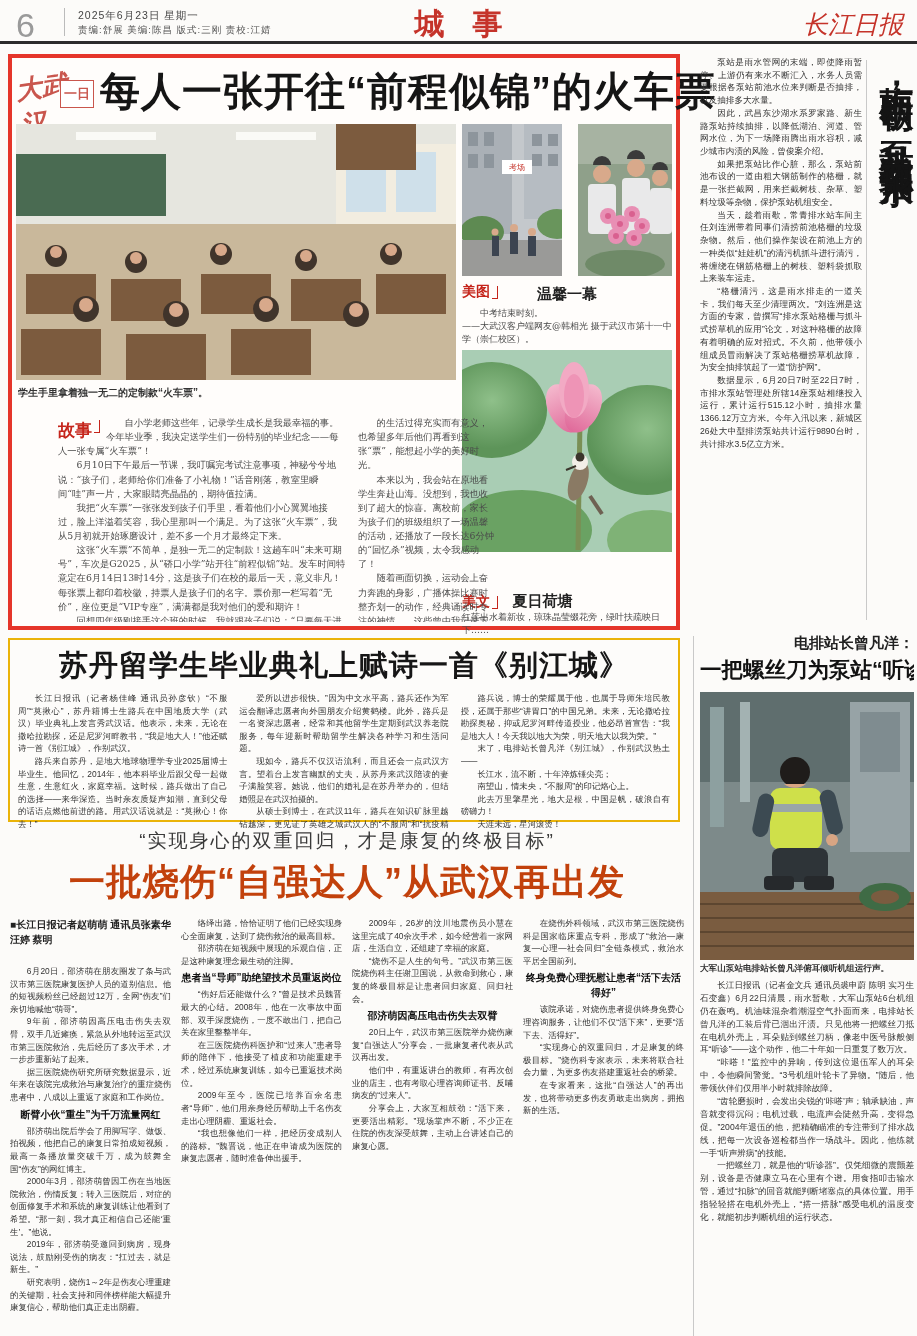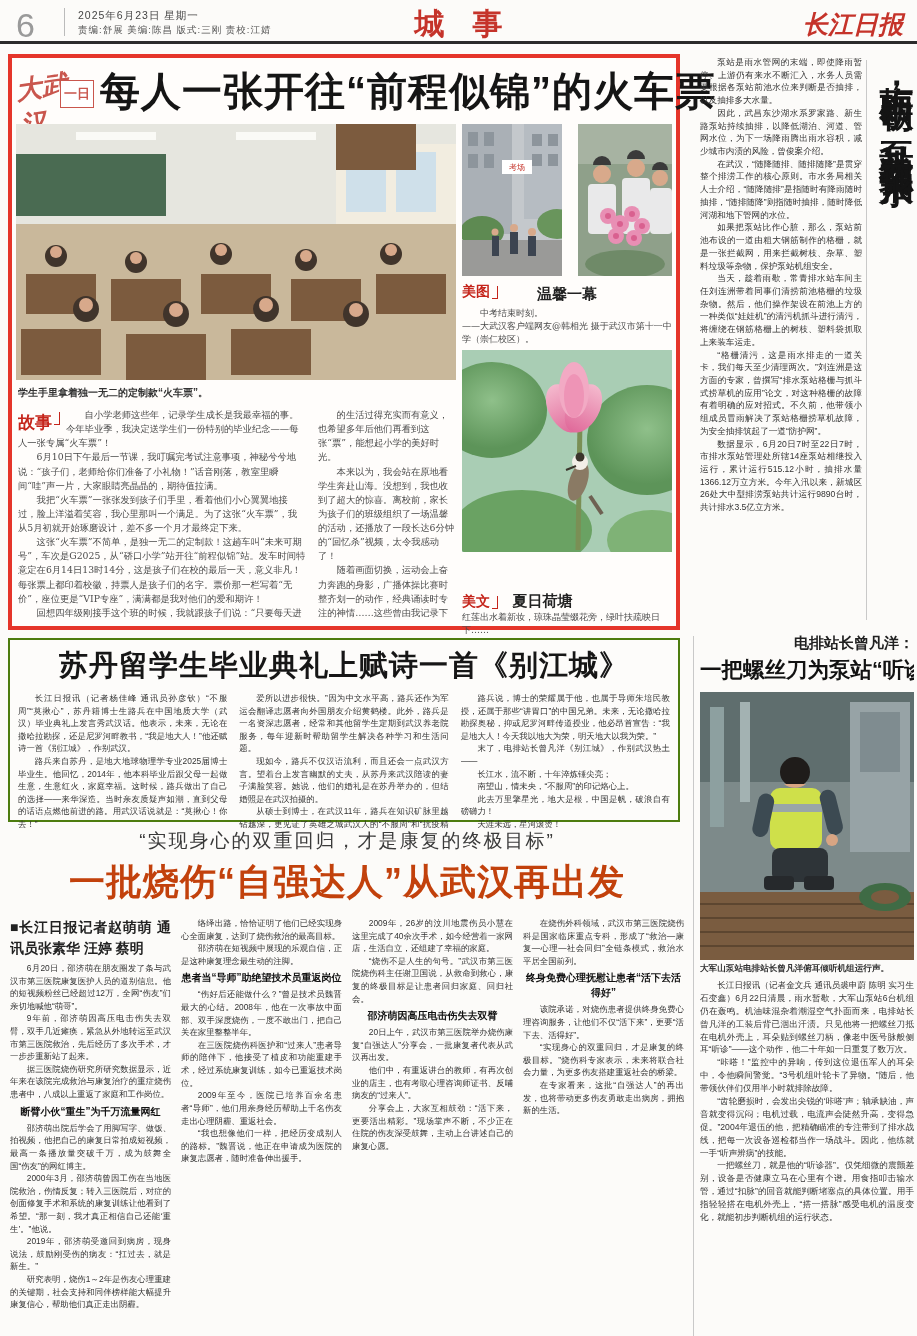--- a/index.html
+++ b/index.html
@@ -7,21 +7,21 @@
   #page {
     position:relative; width:917px; height:1336px; margin:0 auto;
     background:#fcfbf9; overflow:hidden; color:#2d2d2d;
   }
   
   .hdr-pagenum { position:absolute; left:16px; top:6px; font-size:34px; color:#9a9a9a; font-weight:300; }
   .hdr-vline { position:absolute; left:64px; top:8px; width:1px; height:28px; background:#bbb; }
   .hdr-date { position:absolute; left:78px; top:9px; font-size:10.5px; color:#444; letter-spacing:1px; }
   .hdr-staff { position:absolute; left:78px; top:24px; font-size:9.5px; color:#555; letter-spacing:1px; }
   .hdr-section { position:absolute; left:0; right:0; top:4px; text-align:center; font-size:30px; font-weight:bold; color:#c5332a; letter-spacing:28px; text-indent:28px; font-family:"Liberation Serif", serif; }
-  .hdr-masthead { position:absolute; right:14px; top:8px; font-size:25px; color:#c5332a; font-weight:bold; font-style:italic; font-family:"DejaVu Serif", serif; }
+  .hdr-masthead { position:absolute; right:14px; top:8px; font-size:25px; color:#c5332a; font-weight:normal; font-style:italic; font-family:"DejaVu Serif", serif; }
   .hdr-rule { position:absolute; left:0; top:41px; width:917px; height:3px; background:#2b2b2b; }
 
   
   .mainbox { position:absolute; left:8px; top:54px; width:672px; height:576px; border:4px solid #e5352a; background:#fffdfb; }
   .badge { position:absolute; left:6px; top:8px; width:76px; height:50px; }
   .badge-script { position:absolute; left:0; top:2px; font-size:26px; color:#c9564d; font-family:"DejaVu Serif", serif; font-style:italic; font-weight:bold; transform:rotate(-8deg); }
   .badge-box { position:absolute; right:0; top:14px; border:1.5px solid #c9564d; color:#c9564d; font-size:13px; font-weight:bold; padding:4px 3px; background:#fff; }
   .main-headline { position:absolute; left:88px; top:6px; font-size:40px; font-weight:900; color:#151515; letter-spacing:1px; white-space:nowrap; }
 
   .ph { position:absolute; overflow:hidden; background:#ccc; }
@@ -29,53 +29,53 @@
   .ph-classroom { left:4px; top:66px; width:440px; height:256px; }
   .ph-street { left:450px; top:66px; width:100px; height:152px; }
   .ph-flowers { left:566px; top:66px; width:94px; height:152px; }
   .ph-lotus { left:450px; top:292px; width:210px; height:202px; }
   .classroom-cap { position:absolute; left:6px; top:328px; width:440px; font-size:10px; font-weight:bold; color:#333; }
 
   .red-label { color:#c5251b; font-weight:bold; font-size:14px; font-family:"Liberation Serif", serif; position:relative; padding-right:8px; }
   .red-label::after { content:""; position:absolute; right:0; top:2px; width:5px; height:12px; border-right:1px solid #c5251b; border-bottom:1px solid #c5251b; }
 
   .story-area { position:absolute; left:6px; top:346px; width:438px; height:218px; }
-  .story-col { position:absolute; top:4px; bottom:0; overflow:hidden; font-family:"DejaVu Serif", serif; font-size:9.3px; line-height:1.52; color:#4a4a4a; }
+  .story-col { position:absolute; top:12px; bottom:0; overflow:hidden; font-family:"DejaVu Serif", serif; font-size:9.3px; line-height:1.52; color:#4a4a4a;margin-left:40px; }
   .story-col p { text-indent:2em; }
   .story-col1 { left:0; width:288px; }
   .story-col2 { left:300px; width:138px; }
   .story-lbl { float:left; margin:2px 6px 0 0; font-size:17px; }
 
   .meitu { position:absolute; left:450px; top:224px; width:210px; height:64px; }
   .meitu-title { text-align:center; font-size:15px; font-weight:bold; color:#222; margin-bottom:3px; }
   .cap-small { font-size:9px; line-height:1.45; color:#4a4a4a; font-family:"DejaVu Serif", serif; }
   .cap-small .ind { text-indent:2em; display:block; }
   .meiwen { position:absolute; left:450px; top:498px; width:210px; height:62px;margin-top:36px; }
   .meiwen-title { display:inline-block; font-size:15px; font-weight:bold; color:#222; margin-left:10px; }
   .cap-right { text-align:right; display:block; }
 
   
   .pump-col { position:absolute; left:700px; top:56px; width:162px; height:574px; overflow:hidden; font-size:8.6px; line-height:1.48; color:#333; text-align:justify; }
   .pump-col p { text-indent:2em; }
   .pump-vline { position:absolute; left:866px; top:60px; width:1px; height:560px; background:#c9c9c9; }
   .pump-headline { position:absolute; left:868px; top:60px; width:49px; height:566px; writing-mode:vertical-rl; font-size:34px; font-weight:900; color:#141414; letter-spacing:4px; line-height:1.2; }
 
   
-  .sudanbox { position:absolute; left:8px; top:638px; width:672px; height:184px; border:2px solid #4d7c0f; background:#fdfcfa; padding:6px 8px; }
+  .sudanbox { position:absolute; left:8px; top:638px; width:672px; height:184px; border:2px solid #eab308; background:#fdfcfa; padding:6px 8px; }
   .sudan-headline { text-align:center; font-size:29px; font-weight:900; color:#161616; margin-bottom:6px; letter-spacing:1px; }
   .sudan-cols { display:flex; gap:12px; height:136px; overflow:hidden; }
   .news-col { flex:1; font-size:8.4px; line-height:1.5; color:#333; overflow:hidden; text-align:justify; }
   .news-col p { text-indent:2em; }
   .news-col p.subhead { text-indent:0; text-align:center; font-weight:bold; font-size:10px; color:#111; margin:3px 0; }
 
   
   .burn { position:absolute; left:4px; top:828px; width:686px; height:508px; }
   .burn-kicker { text-align:center; font-size:19px; color:#3a3a3a; letter-spacing:2px; }
   .burn-headline { text-align:center; font-size:36px; font-weight:900; color:#c2410c; margin-top:4px; letter-spacing:1px; }
-  .burn-byline { font-size:14px; font-weight:bold; color:#222; margin-bottom:3px; }
+  .burn-byline { font-size:10px; font-weight:bold; color:#222; margin-bottom:18px;font-family:Liberation Serif, serif; }
   .burn-cols { display:flex; gap:10px; margin-top:10px; padding:0 6px; height:426px; overflow:hidden; }
 
   .vsep { position:absolute; left:693px; top:636px; width:1px; height:700px; background:#c9c9c9; }
 
   
   .listen { position:absolute; left:700px; top:634px; width:214px; height:702px; overflow:hidden; }
   .listen-kicker { text-align:right; font-size:15px; font-weight:bold; color:#222; }
   .listen-headline { text-align:center; font-size:21.5px; font-weight:900; color:#121212; margin-top:2px; white-space:nowrap; }
   .ph-pump { position:relative; margin-top:8px; width:214px; height:268px; }
   .listen-cap { font-size:8.6px; font-weight:bold; color:#333; margin:3px 0 4px 0; }
@@ -289,21 +289,20 @@
           <p>的生活过得充实而有意义，也希望多年后他们再看到这张“票”，能想起小学的美好时光。</p>
           <p>本来以为，我会站在原地看学生奔赴山海。没想到，我也收到了超大的惊喜。离校前，家长为孩子们的班级组织了一场温馨的活动，还播放了一段长达6分钟的“回忆杀”视频，太令我感动了！</p>
           <p>随着画面切换，运动会上奋力奔跑的身影，广播体操比赛时整齐划一的动作，经典诵读时专注的神情……这些曾由我记录下的珍贵瞬间，此刻又带着温度重现眼前。看着屏幕里孩子们一点点长大、一点点进步，泪水更是不自觉地滑落。</p>
         </div>
     </div>
   </div>
 
   <div class="pump-col">
       <p>泵站是雨水管网的末端，即使降雨暂停、上游仍有来水不断汇入，水务人员需要根据各泵站前池水位来判断是否抽排，以及抽排多大水量。</p>
       <p>因此，武昌东沙湖水系罗家路、新生路泵站持续抽排，以降低湖泊、河道、管网水位，为下一场降雨腾出雨水容积，减少城市内渍的风险，曾俊案介绍。</p>
-      <p>在武汉，“随降随排、随排随降”是贯穿整个排涝工作的核心原则。市水务局相关人士介绍，“随降随排”是指随时有降雨随时抽排，“随排随降”则指随时抽排，随时降低河湖和地下管网的水位。</p>
       <p>如果把泵站比作心脏，那么，泵站前池布设的一道由粗大钢筋制作的格栅，就是一张拦截网，用来拦截树枝、杂草、塑料垃圾等杂物，保护泵站机组安全。</p>
       <p>当天，趁着雨歇，常青排水站车间主任刘连洲带着同事们清捞前池格栅的垃圾杂物。然后，他们操作架设在前池上方的一种类似“娃娃机”的清污机抓斗进行清污，将缠绕在钢筋格栅上的树枝、塑料袋抓取上来装车运走。</p>
       <p>“格栅清污，这是雨水排走的一道关卡，我们每天至少清理两次。”刘连洲是这方面的专家，曾撰写“排水泵站格栅与抓斗式捞草机的应用”论文，对这种格栅的故障有着明确的应对招式。不久前，他带领小组成员冒雨解决了泵站格栅捞草机故障，为安全抽排筑起了一道“防护网”。</p>
       <p>数据显示，6月20日7时至22日7时，市排水泵站管理处所辖14座泵站相继投入运行，累计运行515.12小时，抽排水量1366.12万立方米。今年入汛以来，新城区26处大中型排涝泵站共计运行9890台时，共计排水3.5亿立方米。</p>
     </div>
   <div class="pump-vline"></div>
   <div class="pump-headline">梅雨初歇，泵站为什么仍要抽水</div>
 
   <div class="sudanbox">
     <div class="sudan-headline">苏丹留学生毕业典礼上赋诗一首《别江城》</div>

